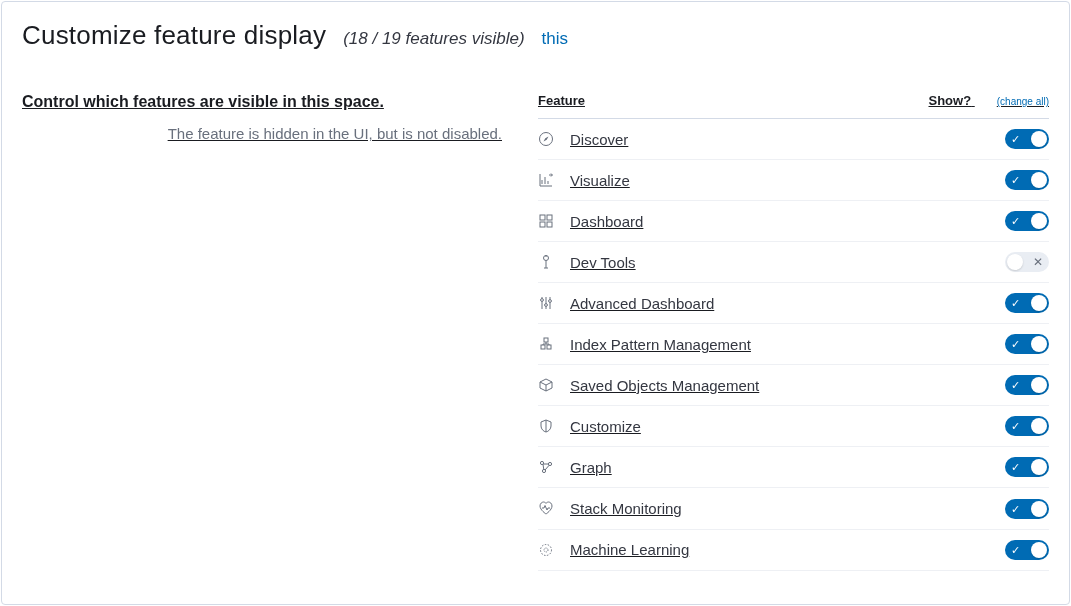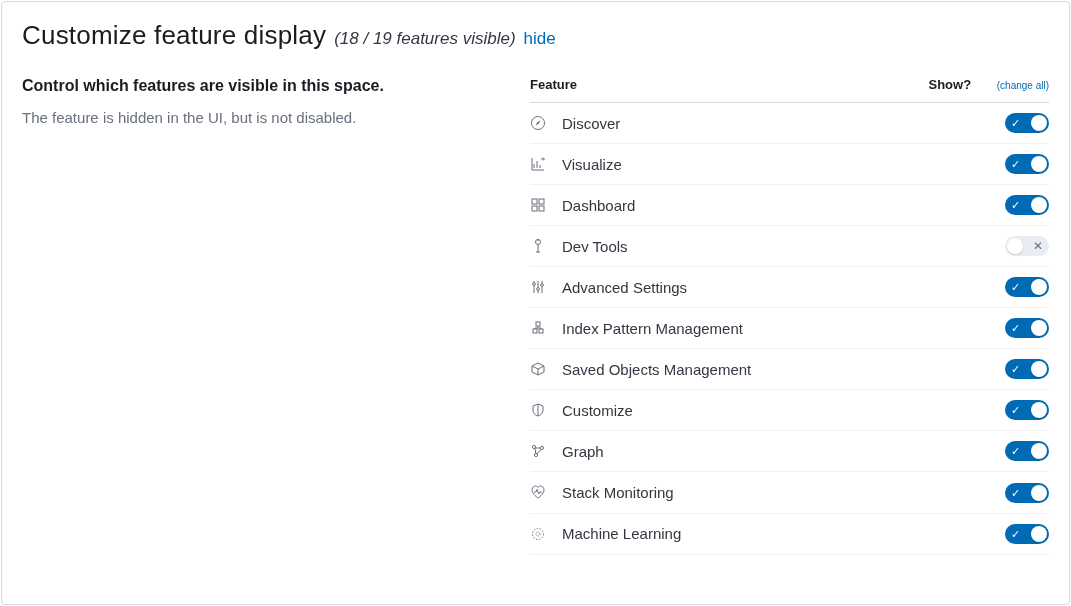--- a/index.html
+++ b/index.html
@@ -18,56 +18,58 @@
     margin:1px;
     width:1069px;
     height:604px;
     padding:18px 20px 0 20px;
     position:relative;
     overflow:hidden;
   }
   .header {
     display:flex;
     align-items:baseline;
-    gap:8px;
-    margin-bottom:26px;
+    gap:17px;
+    margin-bottom:42px;
   }
   .title {
     font-size:26px;
     font-weight:400;
     line-height:1.2;
     letter-spacing:0.2px;
   }
   .counter {
     font-size:17px;
     font-style:italic;
     color:#343741;
   }
   .hide-link {
     font-size:17px;
     color:#006bb4;
     cursor:pointer;
   }
   .columns {
     display:flex;
-    gap:28px;
+    gap:36px;
     align-items:flex-start;
+    text-decoration:underline;
   }
   .left {
     flex:0 0 480px;
   }
   .subtitle {
     font-size:16px;
     font-weight:700;
     margin:0 0 14px 0;
   }
   .desc {
     font-size:15px;
     color:#69707d;
     margin:0 0 22px 0;
+    text-align:right;
   }
   .secure {
     font-size:15px;
     color:#343741;
     margin:0;
   }
   .roles-link {
     color:#006bb4;
     cursor:pointer;
   }
@@ -165,21 +167,21 @@
     font-size:12px;
   }
 </style>
 </head>
 <body>
 
 <div class="panel">
   <div class="header">
     <span class="title">Customize feature display</span>
     <span class="counter">(18 / 19 features visible)</span>
-    <span class="hide-link">hide</span>
+    <span class="hide-link">this</span>
   </div>
 
   <div class="columns">
     <div class="left">
       <p class="subtitle">Control which features are visible in this space.</p>
       <p class="desc">The feature is hidden in the UI, but is not disabled.</p>
     </div>
 
     <div class="right">
       <table>
@@ -238,21 +240,21 @@
             </tr>
             <tr>
               <td class="icon-cell">
                 <svg width="16" height="16" viewBox="0 0 16 16" fill="none" stroke="currentColor" stroke-width="1">
                   <path d="M4 2 L4 14 M8 2 L8 14 M12 2 L12 14"></path>
                   <circle cx="4" cy="5" r="1.4" fill="#fff"></circle>
                   <circle cx="8" cy="10" r="1.4" fill="#fff"></circle>
                   <circle cx="12" cy="6" r="1.4" fill="#fff"></circle>
                 </svg>
               </td>
-              <td class="label-cell">Advanced Settings</td>
+              <td class="label-cell">Advanced Dashboard</td>
               <td class="toggle-cell"><span class="toggle on"><span class="mark">✓</span><span class="knob"></span></span></td>
             </tr>
             <tr>
               <td class="icon-cell">
                 <svg width="16" height="16" viewBox="0 0 16 16" fill="none" stroke="currentColor" stroke-width="1">
                   <rect x="3" y="9" width="4" height="4"></rect>
                   <rect x="9" y="9" width="4" height="4"></rect>
                   <rect x="6" y="2" width="4" height="4"></rect>
                   <path d="M8 6 L8 8 M5 9 L5 8 L11 8 L11 9"></path>
                 </svg>

